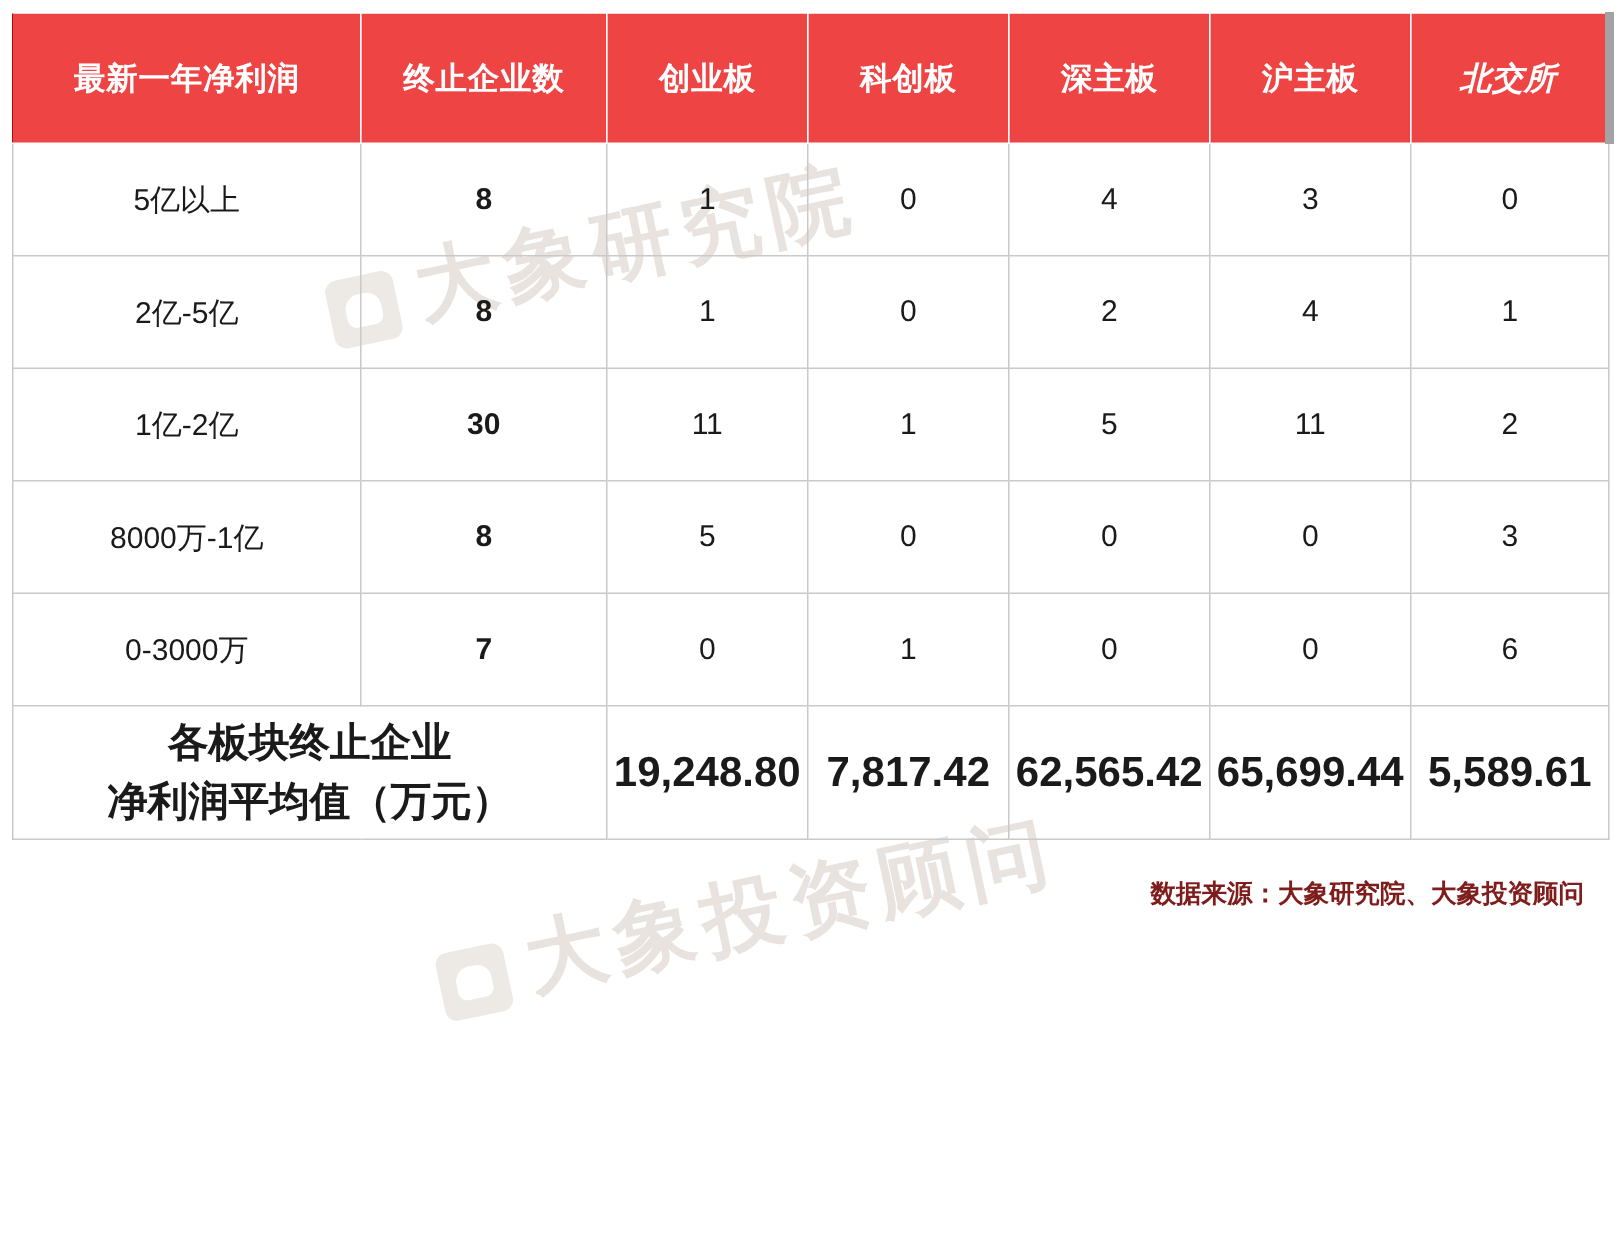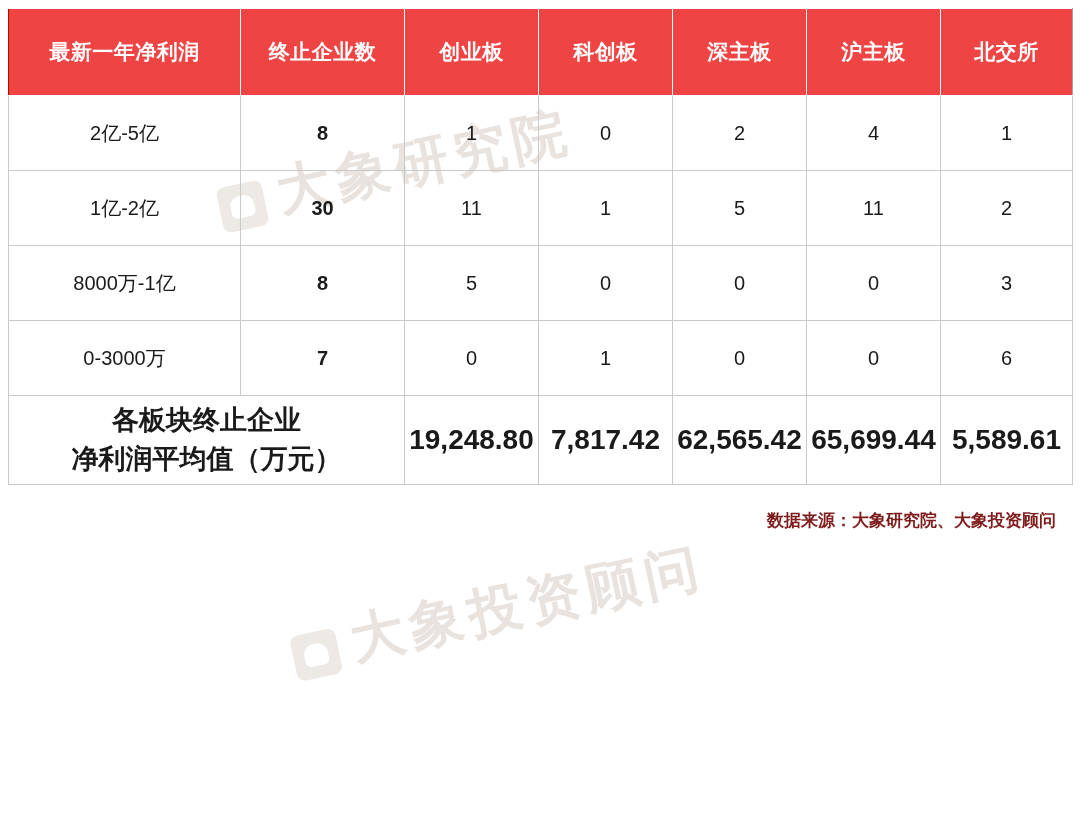--- a/index.html
+++ b/index.html
@@ -41,21 +41,21 @@
     color: #ffffff;
     font-weight: bold;
     font-size: 21px;
     height: 84px;
     text-align: center;
     vertical-align: middle;
     border: 1px solid #ffffff;
     letter-spacing: 0.5px;
   }
   thead th:first-child { border-left: 1px solid #C00000; }
-  thead th:last-child { border-right: 1px solid #a3a3a3; }
+  thead th:last-child { border-right: 6px solid #a3a3a3; font-style: italic; }
 
   tbody td {
     height: 72px;
     text-align: center;
     vertical-align: middle;
     font-size: 20px;
     color: #1a1a1a;
     border: 1px solid #c9c9c9;
     background: transparent;
   }
@@ -153,20 +153,29 @@
         <th>终止企业数</th>
         <th>创业板</th>
         <th>科创板</th>
         <th>深主板</th>
         <th>沪主板</th>
         <th>北交所</th>
       </tr>
     </thead>
     <tbody>
       <tr>
+        <td class="label-cell">5亿以上</td>
+        <td class="count-cell">8</td>
+        <td>1</td>
+        <td>0</td>
+        <td>4</td>
+        <td>3</td>
+        <td>0</td>
+      </tr>
+      <tr>
         <td class="label-cell">2亿-5亿</td>
         <td class="count-cell">8</td>
         <td>1</td>
         <td>0</td>
         <td>2</td>
         <td>4</td>
         <td>1</td>
       </tr>
       <tr>
         <td class="label-cell">1亿-2亿</td>

